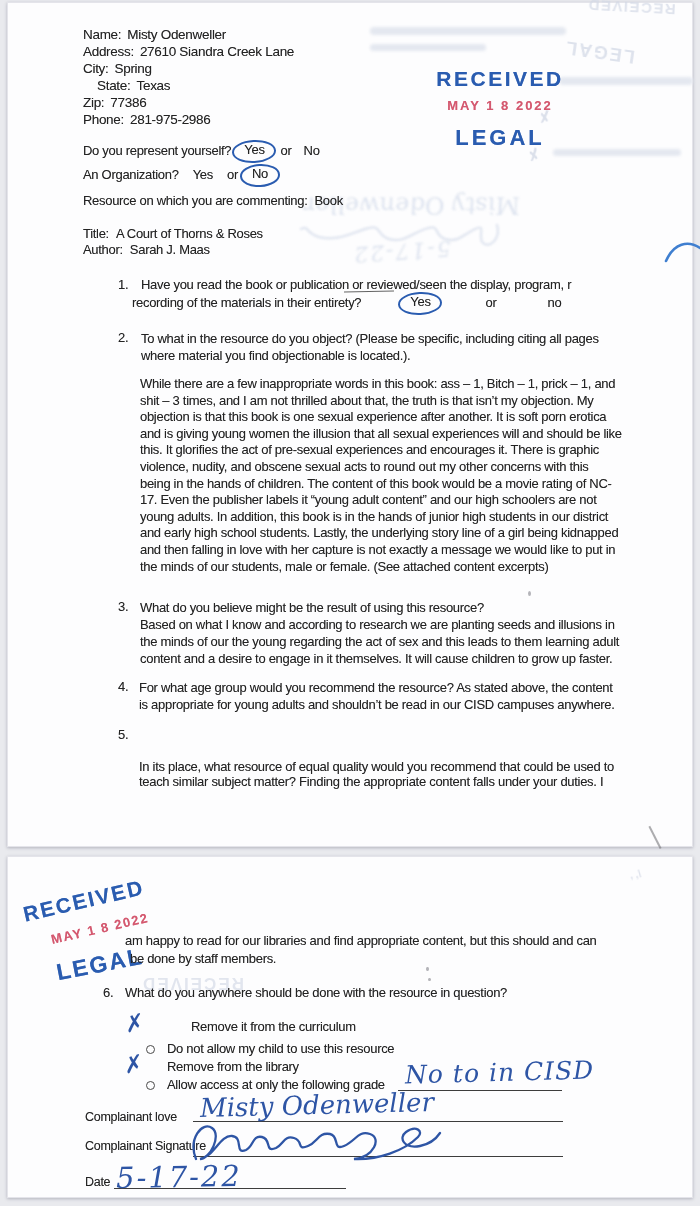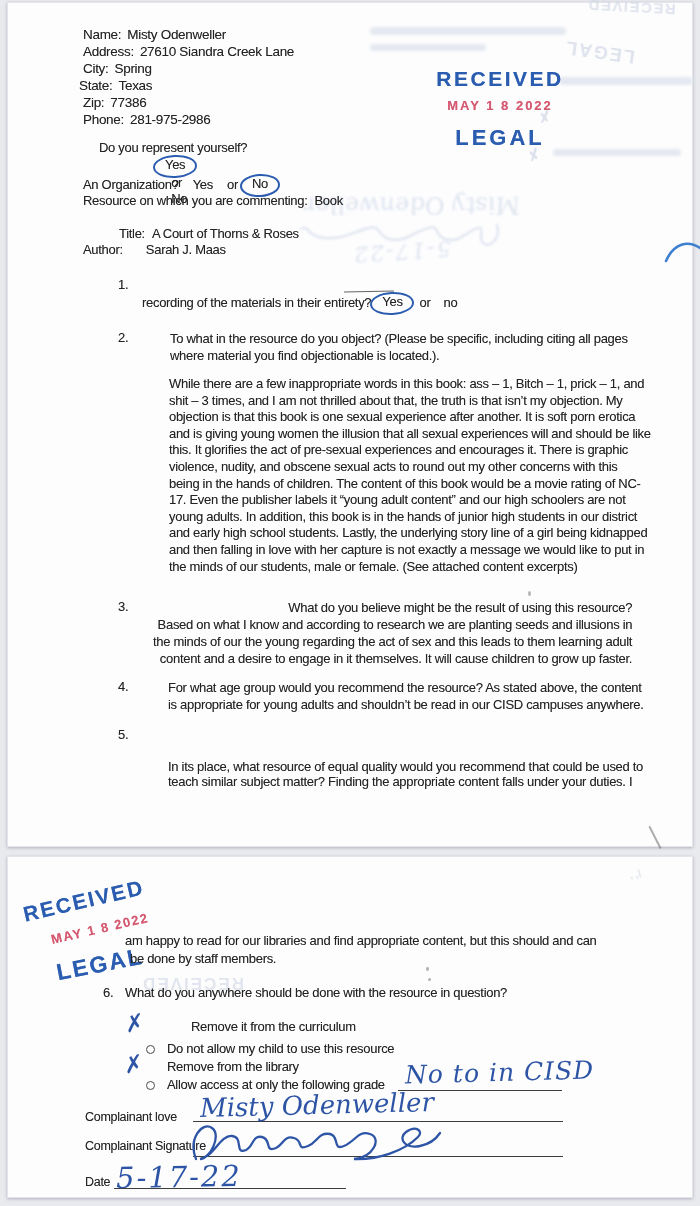--- a/index.html
+++ b/index.html
@@ -2,21 +2,21 @@
 <html><head>
 <meta charset="utf-8">
 <style>
   html,body{margin:0;padding:0;}
   #canvas{position:relative;width:700px;height:1206px;background:#e9eaee;overflow:hidden;
           font-family:"Liberation Sans",sans-serif;}
   .page{position:absolute;left:7px;width:686px;background:#fdfdfe;border:1px solid #e4e4ea;
         box-shadow:0 1px 3px rgba(110,110,130,.45);box-sizing:border-box;}
   .t{position:absolute;font:13px/16.8px "Liberation Sans",sans-serif;letter-spacing:-0.3px;
      color:#232323;white-space:pre;text-shadow:0 0 .4px rgba(30,30,30,.35);}
-  .lines{white-space:pre-line;margin-left:29px;}
+  .lines{white-space:pre-line;}
   .info{font-size:13.5px;line-height:17px;}
   .row{display:flex;align-items:center;}
   .circ{position:relative;display:inline-block;padding:0 9px 1px 9px;}
   .circ::before{content:"";position:absolute;inset:-2px -3px -3px -3px;border:2px solid #2a5cb0;
      border-radius:50%;transform:rotate(-3deg);}
   .stampB{position:absolute;color:#2a5cb0;font-weight:bold;font-family:"Liberation Sans",sans-serif;
      text-shadow:0 0 .6px rgba(42,92,176,.6);}
   .stampP{position:absolute;color:#d4586f;font-weight:bold;font-family:"Liberation Sans",sans-serif;
      text-shadow:0 0 .5px rgba(212,88,111,.55);}
   .hand{position:absolute;font-family:"DejaVu Serif",serif;font-style:italic;color:#2e55a5;
@@ -45,61 +45,62 @@
     <div class="gbar" style="left:362px;top:41px;width:116px;height:7px;"></div>
     <div class="gbar" style="left:551px;top:74px;width:134px;height:8px;"></div>
     <div class="gbar" style="left:545px;top:146px;width:128px;height:7px;"></div>
     <div class="ghost" style="left:530px;top:104px;font-size:15px;transform:rotate(168deg);opacity:.8;">✗</div>
     <div class="ghost" style="left:519px;top:142px;font-size:15px;transform:rotate(160deg);opacity:.8;">✗</div>
 
     <div>
       <div class="t info" style="left:75px;top:23px;"><span>Name:</span><span style="margin-left:6px;">Misty Odenweller</span></div>
       <div class="t info" style="left:75px;top:40px;"><span>Address:</span><span style="margin-left:6px;">27610 Siandra Creek Lane</span></div>
       <div class="t info" style="left:75px;top:57px;"><span>City:</span><span style="margin-left:6px;">Spring</span></div>
-      <div class="t info" style="left:71px;top:74px;"><span>State:</span><span style="margin-left:6px;">Texas</span></div>
+      <div class="t info" style="left:89px;top:74px;"><span>State:</span><span style="margin-left:6px;">Texas</span></div>
       <div class="t info" style="left:75px;top:91px;"><span>Zip:</span><span style="margin-left:6px;">77386</span></div>
       <div class="t info" style="left:75px;top:108px;"><span>Phone:</span><span style="margin-left:6px;">281-975-2986</span></div>
     </div>
 
     <div>
       <div class="stampB" style="left:422px;top:64px;width:140px;text-align:center;font-size:21px;letter-spacing:2.5px;">RECEIVED</div>
       <div class="stampP" style="left:422px;top:95px;width:140px;text-align:center;font-size:13px;letter-spacing:2px;">MAY 1 8 2022</div>
       <div class="stampB" style="left:422px;top:122px;width:140px;text-align:center;font-size:22px;letter-spacing:3px;">LEGAL</div>
     </div>
 
-    <div class="t row" style="left:91px;top:137px;height:22px;flex-direction:column;">
+    <div class="t row" style="left:75px;top:137px;height:22px;">
       <span>Do you represent yourself?</span>
       <span class="circ" style="margin-left:4px;"><span>Yes</span></span>
       <span style="margin-left:7px;">or</span>
       <span style="margin-left:12px;">No</span>
     </div>
-    <div class="t row" style="left:75px;top:171px;height:22px;">
+    <div class="t row" style="left:75px;top:161px;height:22px;">
       <span>An Organization?</span>
       <span style="margin-left:14px;">Yes</span>
       <span style="margin-left:14px;">or</span>
       <span class="circ" style="margin-left:5px;"><span>No</span></span>
     </div>
 
     <div class="ghand" style="left:296px;top:188px;font-size:24px;transform:rotate(180deg) skewX(8deg);">Misty Odenweller</div>
     <svg class="ghand" style="left:288px;top:216px;transform:scale(-1,-1);" width="205" height="32" viewBox="0 0 205 32">
       <path d="M4,26 C0,12 12,2 18,8 C24,14 14,28 26,22 C38,16 44,8 56,12 C68,16 60,28 76,22 C92,16 98,8 112,12 C126,16 118,28 136,22 C154,16 166,10 182,14 C196,18 192,26 200,22" fill="none" stroke="#e1e6f0" stroke-width="2.4" stroke-linecap="round"></path>
     </svg>
     <div class="ghand" style="left:344px;top:236px;font-size:22px;letter-spacing:2px;transform:rotate(176deg);">5-17-22</div>
 
     <svg style="position:absolute;left:656px;top:235px;" width="38" height="28" viewBox="0 0 38 28">
       <path d="M2,23 C10,5 24,2 36,10" fill="none" stroke="#3f7fd0" stroke-width="2.6" stroke-linecap="round"></path>
     </svg>
 
     <div class="t" style="left:75px;top:190px;"><span>Resource on which you are commenting:</span><span style="margin-left:7px;">Book</span></div>
-    <div class="t" style="left:75px;top:223px;margin-left:36px;"><span>Title:</span><span style="margin-left:7px;">A Court of Thorns &amp; Roses</span></div>
-    <div class="t" style="left:75px;top:239px;"><span>Author:</span><span style="margin-left:23px;">Sarah J. Maas</span></div>
+    <div class="t" style="left:75px;top:223px;"><span>Title:</span><span style="margin-left:7px;">A Court of Thorns &amp; Roses</span></div>
+    <div class="t" style="left:75px;top:239px;"><span>Author:</span><span style="margin-left:7px;">Sarah J. Maas</span></div>
 
     <div class="t" style="left:110px;top:274px;">1.</div>
+    <div class="t" style="left:133px;top:274px;">Have you read the book or publication or reviewed/seen the display, program, r</div>
     <div class="uline" style="left:336px;top:288px;width:50px;border-top-width:1.3px;opacity:.8;transform:rotate(-1deg);"></div>
-    <div class="t row" style="left:134px;top:289px;height:22px;">
+    <div class="t row" style="left:124px;top:289px;height:22px;gap:38px;">
       <span>recording of the materials in their entirety?</span>
       <span class="circ" style="margin-left:2px;"><span>Yes</span></span>
       <span style="margin-left:8px;">or</span>
       <span style="margin-left:13px;">no</span>
     </div>
 
     <div class="t" style="left:110px;top:327px;">2.</div>
     <div class="t lines" style="left:133px;top:327px;line-height:17px;">To what in the resource do you object?  (Please be specific, including citing all pages
 where material you find objectionable is located.).</div>
     <div class="t lines" style="left:132px;top:373px;line-height:16.6px;">While there are a few inappropriate words in this book:  ass – 1, Bitch – 1, prick – 1, and
@@ -111,21 +112,21 @@
 being in the hands of children.  The content of this book would be a movie rating of NC-
 17. Even the publisher labels it “young adult content” and our high schoolers are not
 young adults.  In addition, this book is in the hands of junior high students in our district
 and early high school students.  Lastly, the underlying story line of a girl being kidnapped
 and then falling in love with her capture is not exactly a message we would like to put in
 the minds of our students, male or female. (See attached content excerpts)</div>
 
     <div class="speck" style="left:520px;top:588px;width:3px;height:5px;"></div>
 
     <div class="t" style="left:110px;top:596px;">3.</div>
-    <div class="t lines" style="left:116px;top:596px;line-height:17px;text-align:right;">What do you believe might be the result of using this resource?
+    <div class="t lines" style="left:132px;top:596px;line-height:17px;">What do you believe might be the result of using this resource?
 Based on what I know and according to research we are planting seeds and illusions in
 the minds of our the young regarding the act of sex and this leads to them learning adult
 content and a desire to engage in it themselves.  It will cause children to grow up faster.</div>
 
     <div class="t" style="left:110px;top:676px;">4.</div>
     <div class="t lines" style="left:131px;top:676px;line-height:17.3px;">For what age group would you recommend the resource?  As stated above, the content
 is appropriate for young adults and shouldn’t be read in our CISD campuses anywhere.</div>
 
     <div class="t" style="left:110px;top:724px;">5.</div>
     <div class="t lines" style="left:131px;top:756px;line-height:15px;">In its place, what resource of equal quality would you recommend that could be used to

